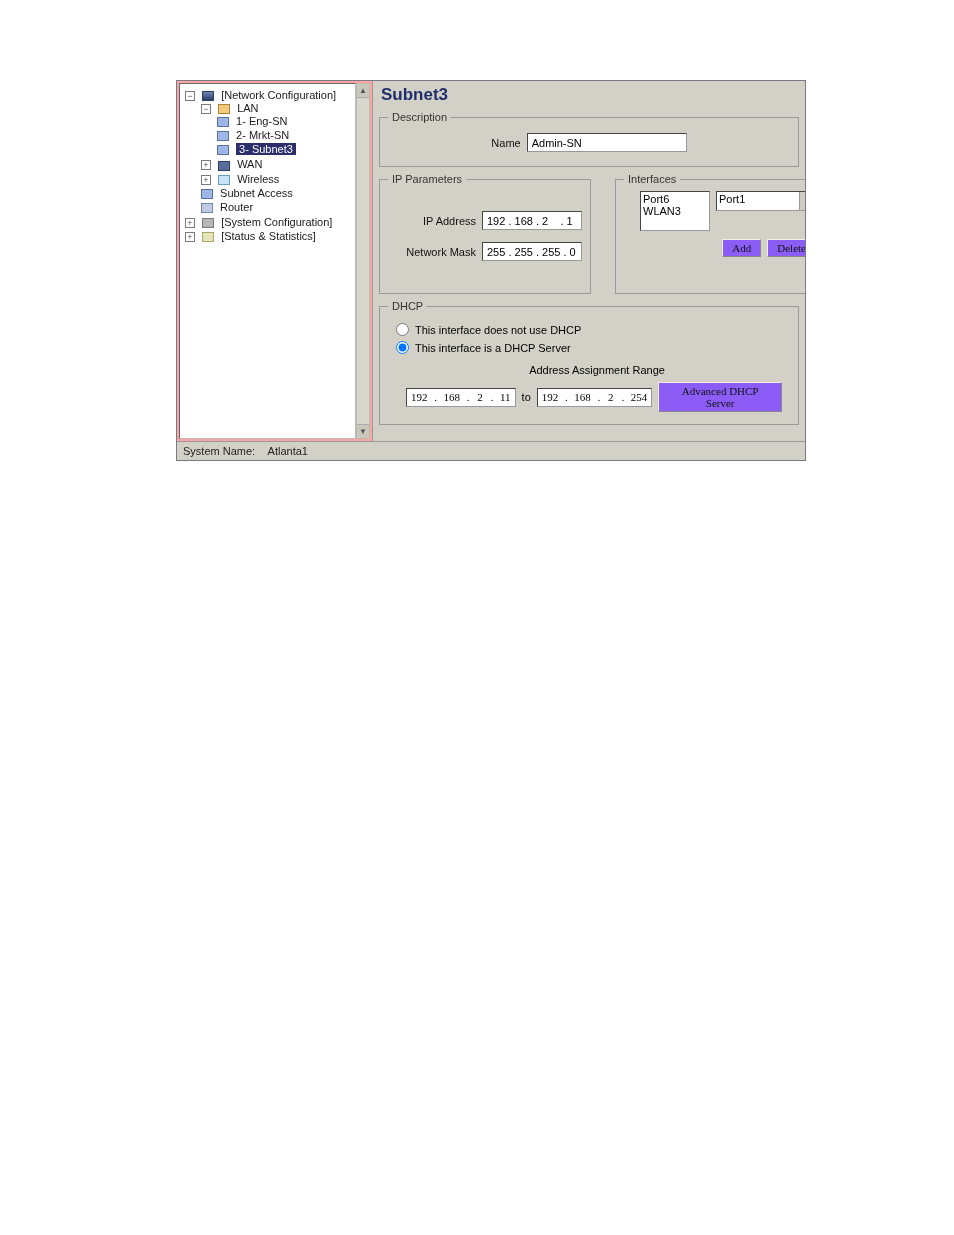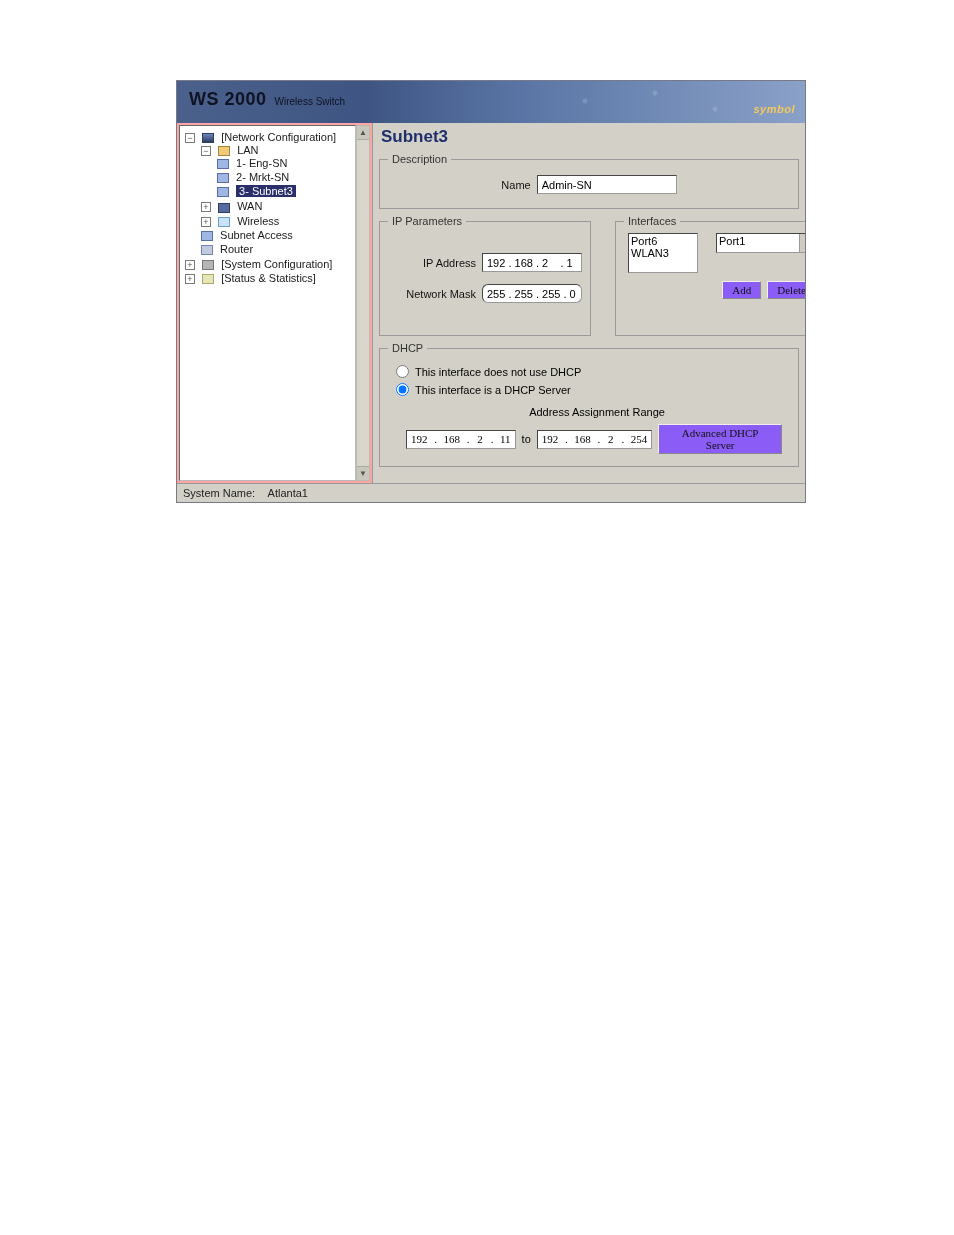--- a/index.html
+++ b/index.html
@@ -47,21 +47,21 @@
   .content h2 { margin:0 0 6px 2px; font-size:17px; font-weight:700; color:#1f2f6c; }
   fieldset { border:1px solid #9a9a9a; padding:6px 8px 10px 8px; margin:0 0 6px 0; }
   legend { font-size:11px; color:#333; padding:0 4px; }
   .row { display:flex; align-items:center; gap:6px; margin:4px 0; }
   .lbl { font-size:11px; min-width:88px; text-align:right; color:#111; }
   .lbl.left { text-align:center; min-width:auto; }
   input.text { font: 11px Verdana, sans-serif; height:19px; padding:1px 4px; border:1px inset #999; background:#fff; }
   .ip-grid { display:grid; grid-template-columns: 1fr 210px; gap:24px; }
   .interfaces-lists { position:relative; height:92px; }
   .listbox { position:absolute; top:0; width:70px; height:40px; background:#fff; border:1px inset #999; font-size:11px; padding:1px 2px; overflow:hidden; }
-  .listbox.left { left:4px; }
+  .listbox.left { left:16px; }
   .listbox.right { right:0; width:100px; }
   .select-arrow { position:absolute; top:0; right:0; width:16px; height:20px; background:#cfcbc1; border-left:1px solid #999; display:flex;align-items:center;justify-content:center;font-size:8px;color:#333;}
   .iface-btns { position:absolute; top:48px; right:0; display:flex; gap:6px; }
   .btn3d { font:11px Verdana; padding:2px 9px; background:#8b5cf6; border:1px solid #888; border-top-color:#f2efe8; border-left-color:#f2efe8; color:#111; }
   .radio-row { display:flex; align-items:center; gap:6px; margin:5px 8px; font-size:11px; }
   .radio-row input { margin:0; }
   .range-row { display:flex; align-items:center; gap:6px; margin:6px 8px 2px 8px; }
   .ipbox { display:flex; align-items:center; border:1px inset #999; background:#fff; height:19px; font:11px Verdana; padding:0 2px; }
   .ipbox span { padding:0 2px; min-width:12px; text-align:center; }
   .ipbox .dot { padding:0; }
@@ -76,27 +76,20 @@
   .i-router { background: #c0cbe1; border:1px solid #7486ae; }
   .i-gear { background: #b6b6b6; border:1px solid #777; }
   .i-stats { background: #e5e7b8; border:1px solid #a7a969; }
 </style>
 </head>
 <body>
 
 <div class="page-area">
   <div class="app-window">
 
-    <div class="banner">
-      <div class="title-block">
-        <span class="ws">WS 2000</span>
-        <span class="subtitle">Wireless Switch</span>
-      </div>
-      <span class="brand">symbol</span>
-    </div>
 
     <div class="body-split">
 
       <div class="sidebar">
         <div class="sidebar-inner">
           <div class="tree">
             <ul>
               <li>
                 <span class="exp">−</span>
                 <span class="ico i-net"></span>
@@ -160,34 +153,34 @@
         </div>
       </div>
 
       <div class="content">
         <h2>Subnet3</h2>
 
         <fieldset>
           <legend>Description</legend>
           <div class="row" style="justify-content:center;">
             <span class="lbl left" style="min-width:auto;">Name</span>
-            <input class="text" style="width: 140px;" value="Admin-SN">
+            <input class="text" style="width: 160px;" value="Admin-SN">
           </div>
         </fieldset>
 
         <div class="ip-grid">
           <fieldset>
             <legend>IP Parameters</legend>
             <div class="row" style="margin-top:20px;">
               <span class="lbl">IP Address</span>
               <input class="text" style="width: 100px;" value="192 . 168 . 2    . 1">
             </div>
             <div class="row" style="margin-top:12px;">
               <span class="lbl">Network Mask</span>
-              <input class="text" style="width: 100px; border-radius: 6px;" value="255 . 255 . 255 . 0">
+              <input class="text" style="width: 100px;" value="255 . 255 . 255 . 0">
             </div>
           </fieldset>
 
           <fieldset>
             <legend>Interfaces</legend>
             <div class="interfaces-lists">
               <div class="listbox left">
                 <div>Port6</div>
                 <div>WLAN3</div>
               </div>

